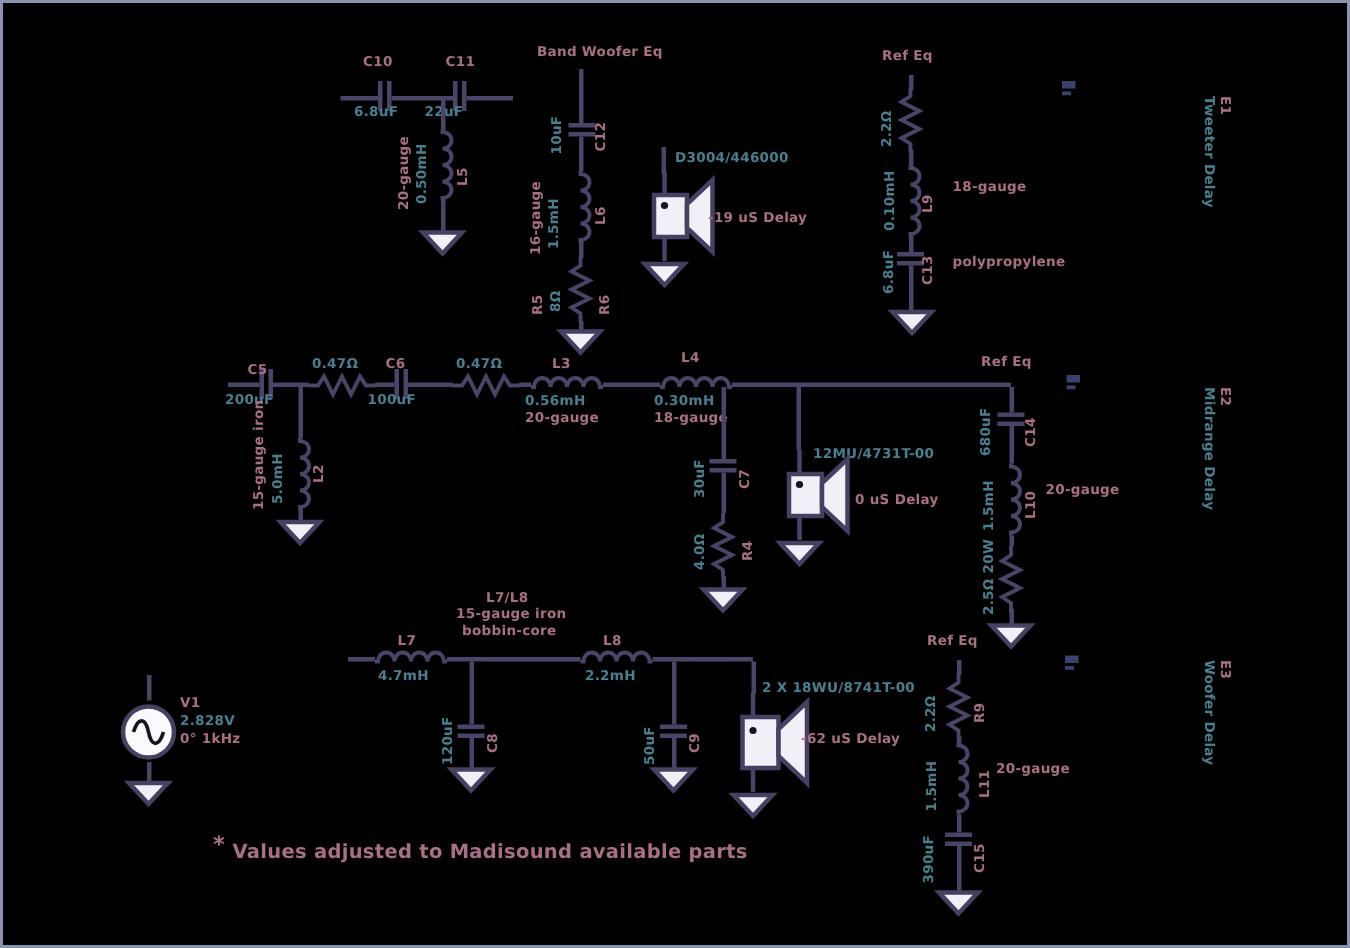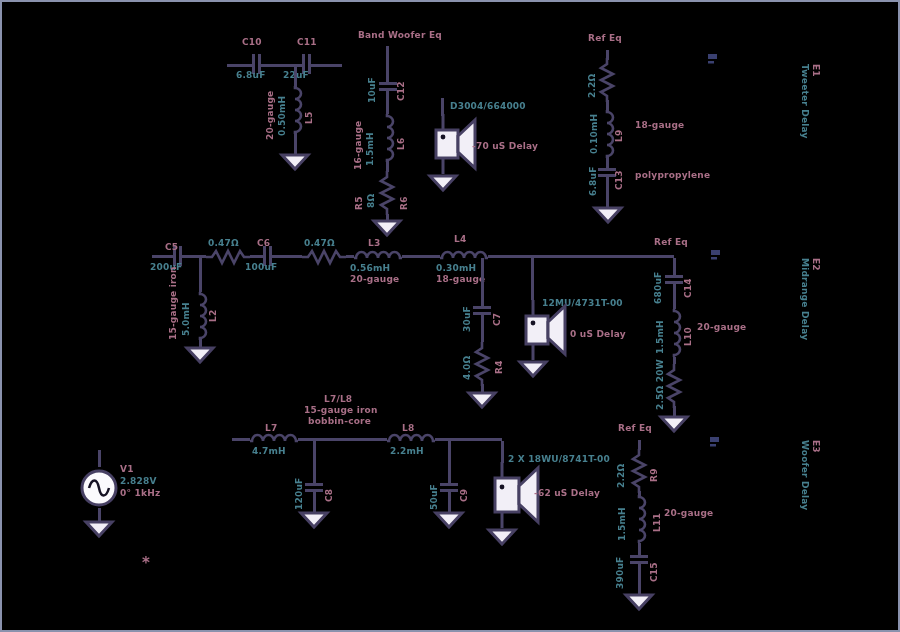--- a/index.html
+++ b/index.html
@@ -70,29 +70,29 @@
     <polyline points="8,0 8,6 2,10 14,16 2,22 14,28 2,34 8,38 8,44" fill="none" stroke="#4a4468" stroke-width="2.6"></polyline>
   </svg>
   <span class="lbl pk v" style="left:352px;top:208px">R5</span>
   <span class="lbl tl v" style="left:364px;top:206px">8Ω</span>
   <span class="lbl pk v" style="left:397px;top:208px">R6</span>
   <div class="wv" style="left:384px;top:212px;height:6px"></div>
   <svg class="cmp" width="32" height="18" style="left:369px;top:217px">
     <polygon points="3,2 29,2 16,16" fill="#f2eff7" stroke="#474063" stroke-width="3"></polygon>
   </svg>
 
-  <span class="lbl tl" style="left:448px;top:99px">D3004/664000</span>
+  <span class="lbl tl" style="left:448px;top:99px">D3004/446000</span>
   <div class="wv" style="left:439px;top:96px;height:18px"></div>
   <svg class="cmp" width="50" height="60" style="left:432px;top:112px">
     <line x1="9" y1="0" x2="9" y2="60" stroke="#4a4468" stroke-width="3"></line>
     <rect x="2" y="16" width="22" height="28" fill="#f2eff7" stroke="#474063" stroke-width="3"></rect>
     <polygon points="24,22 41,6 41,54 24,38" fill="#f2eff7" stroke="#474063" stroke-width="3"></polygon>
     <circle cx="9" cy="23" r="2.4" fill="#171325"></circle>
   </svg>
-  <span class="lbl pk" style="left:470px;top:139px">-70 uS Delay</span>
+  <span class="lbl pk" style="left:470px;top:139px">-19 uS Delay</span>
   <svg class="cmp" width="32" height="18" style="left:425px;top:172px">
     <polygon points="3,2 29,2 16,16" fill="#f2eff7" stroke="#474063" stroke-width="3"></polygon>
   </svg>
 
   <span class="lbl pk" style="left:586px;top:31px">Ref Eq</span>
   <div class="wv" style="left:604px;top:48px;height:10px"></div>
   <svg class="cmp" width="16" height="44" style="left:597px;top:56px">
     <polyline points="8,0 8,6 2,10 14,16 2,22 14,28 2,34 8,38 8,44" fill="none" stroke="#4a4468" stroke-width="2.6"></polyline>
   </svg>
   <span class="lbl tl v" style="left:585px;top:96px">2.2Ω</span>
@@ -313,14 +313,15 @@
     <polygon points="3,2 29,2 16,16" fill="#f2eff7" stroke="#474063" stroke-width="3"></polygon>
   </svg>
   <svg class="cmp" width="13" height="11" style="left:706px;top:434px">
     <rect x="2" y="1" width="9" height="5" fill="#3a4070"></rect>
       <rect x="2" y="8" width="6" height="2.5" fill="#3a4070"></rect>
   </svg>
   <span class="lbl pk vcw" style="left:819px;top:438px">E3</span>
   <span class="lbl tl vcw" style="left:808px;top:438px">Woofer Delay</span>
 
   <span class="lbl pk star" style="left:140px;top:556px">*</span>
+  <span class="lbl pk big" style="left:153px;top:562px">Values adjusted to Madisound available parts</span>
 
 </div>
 
 </body></html>

